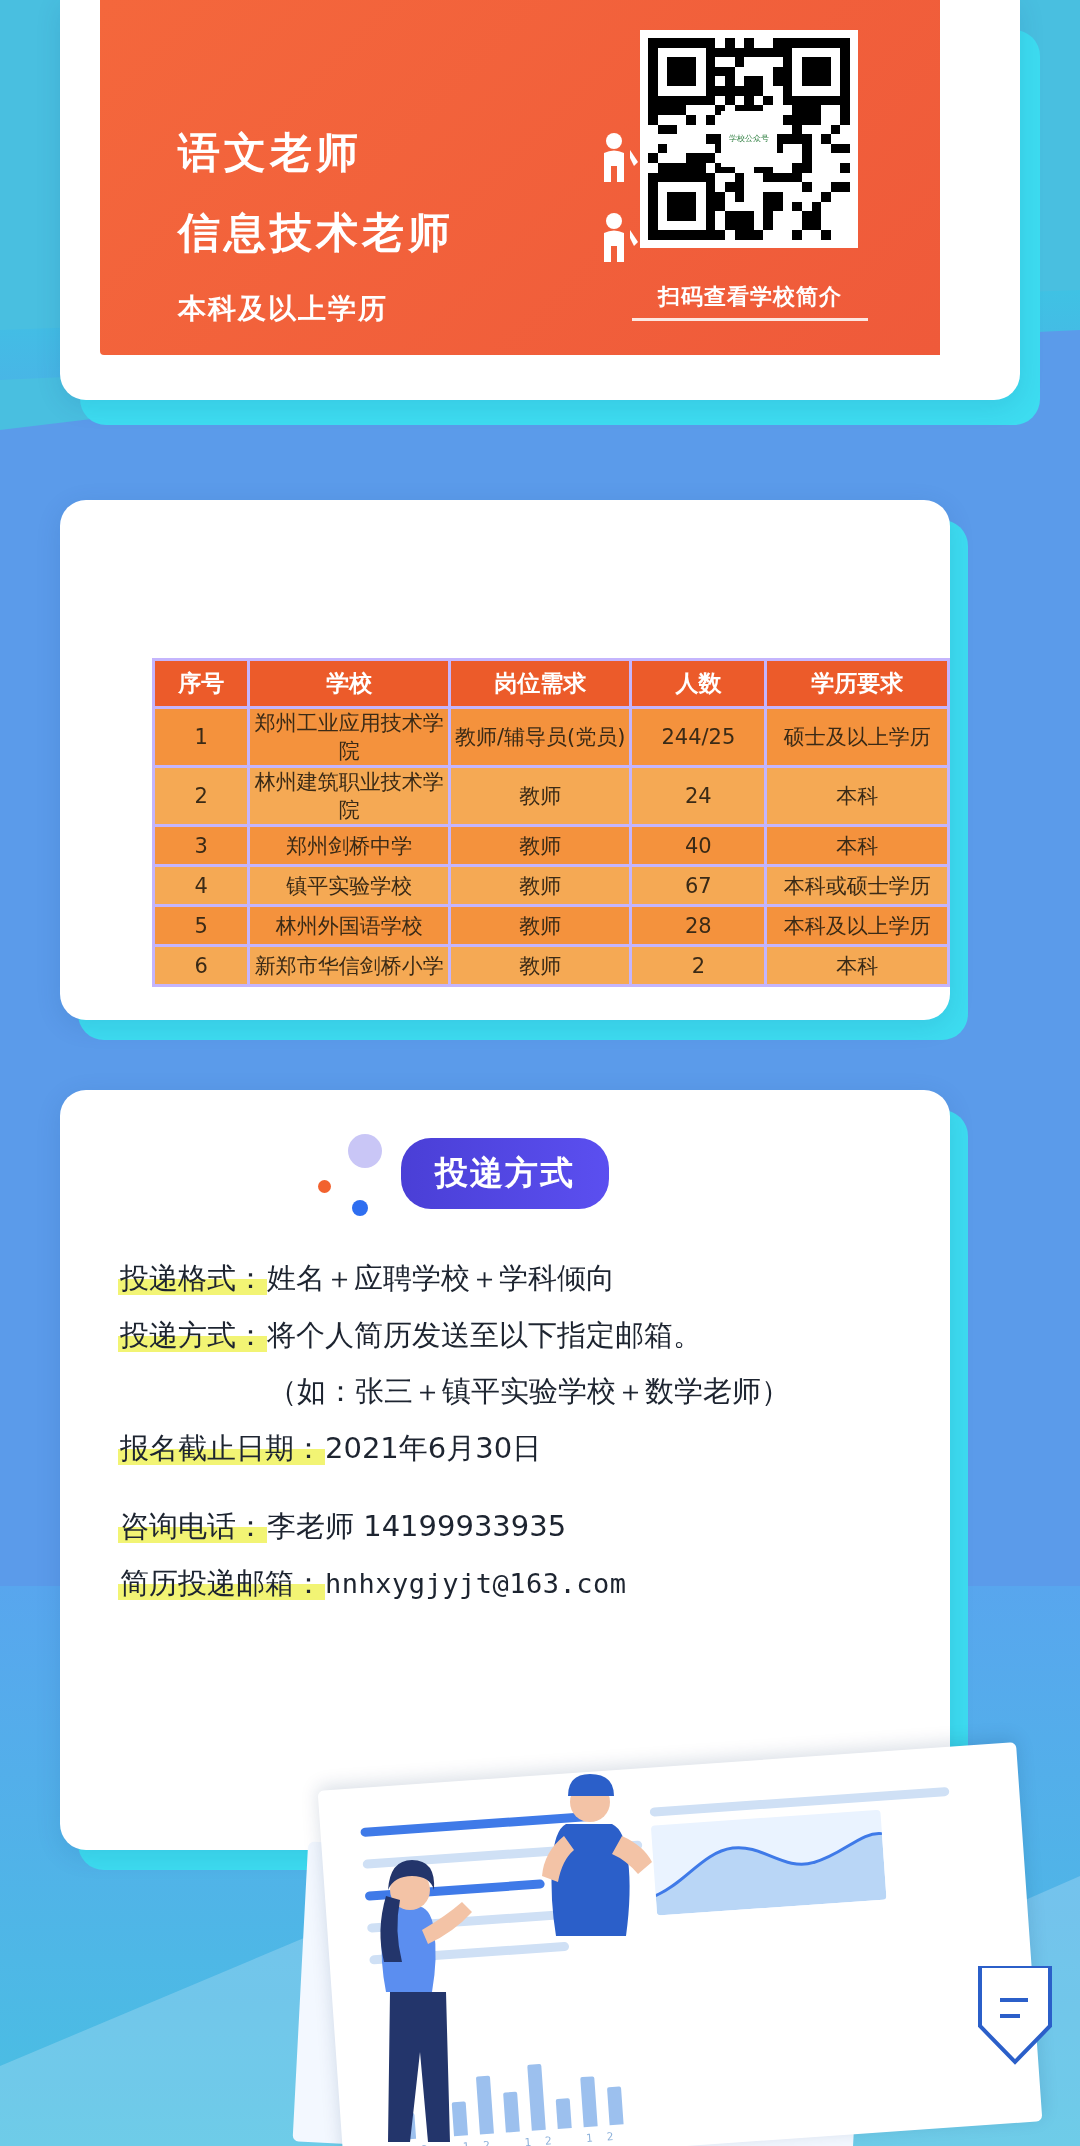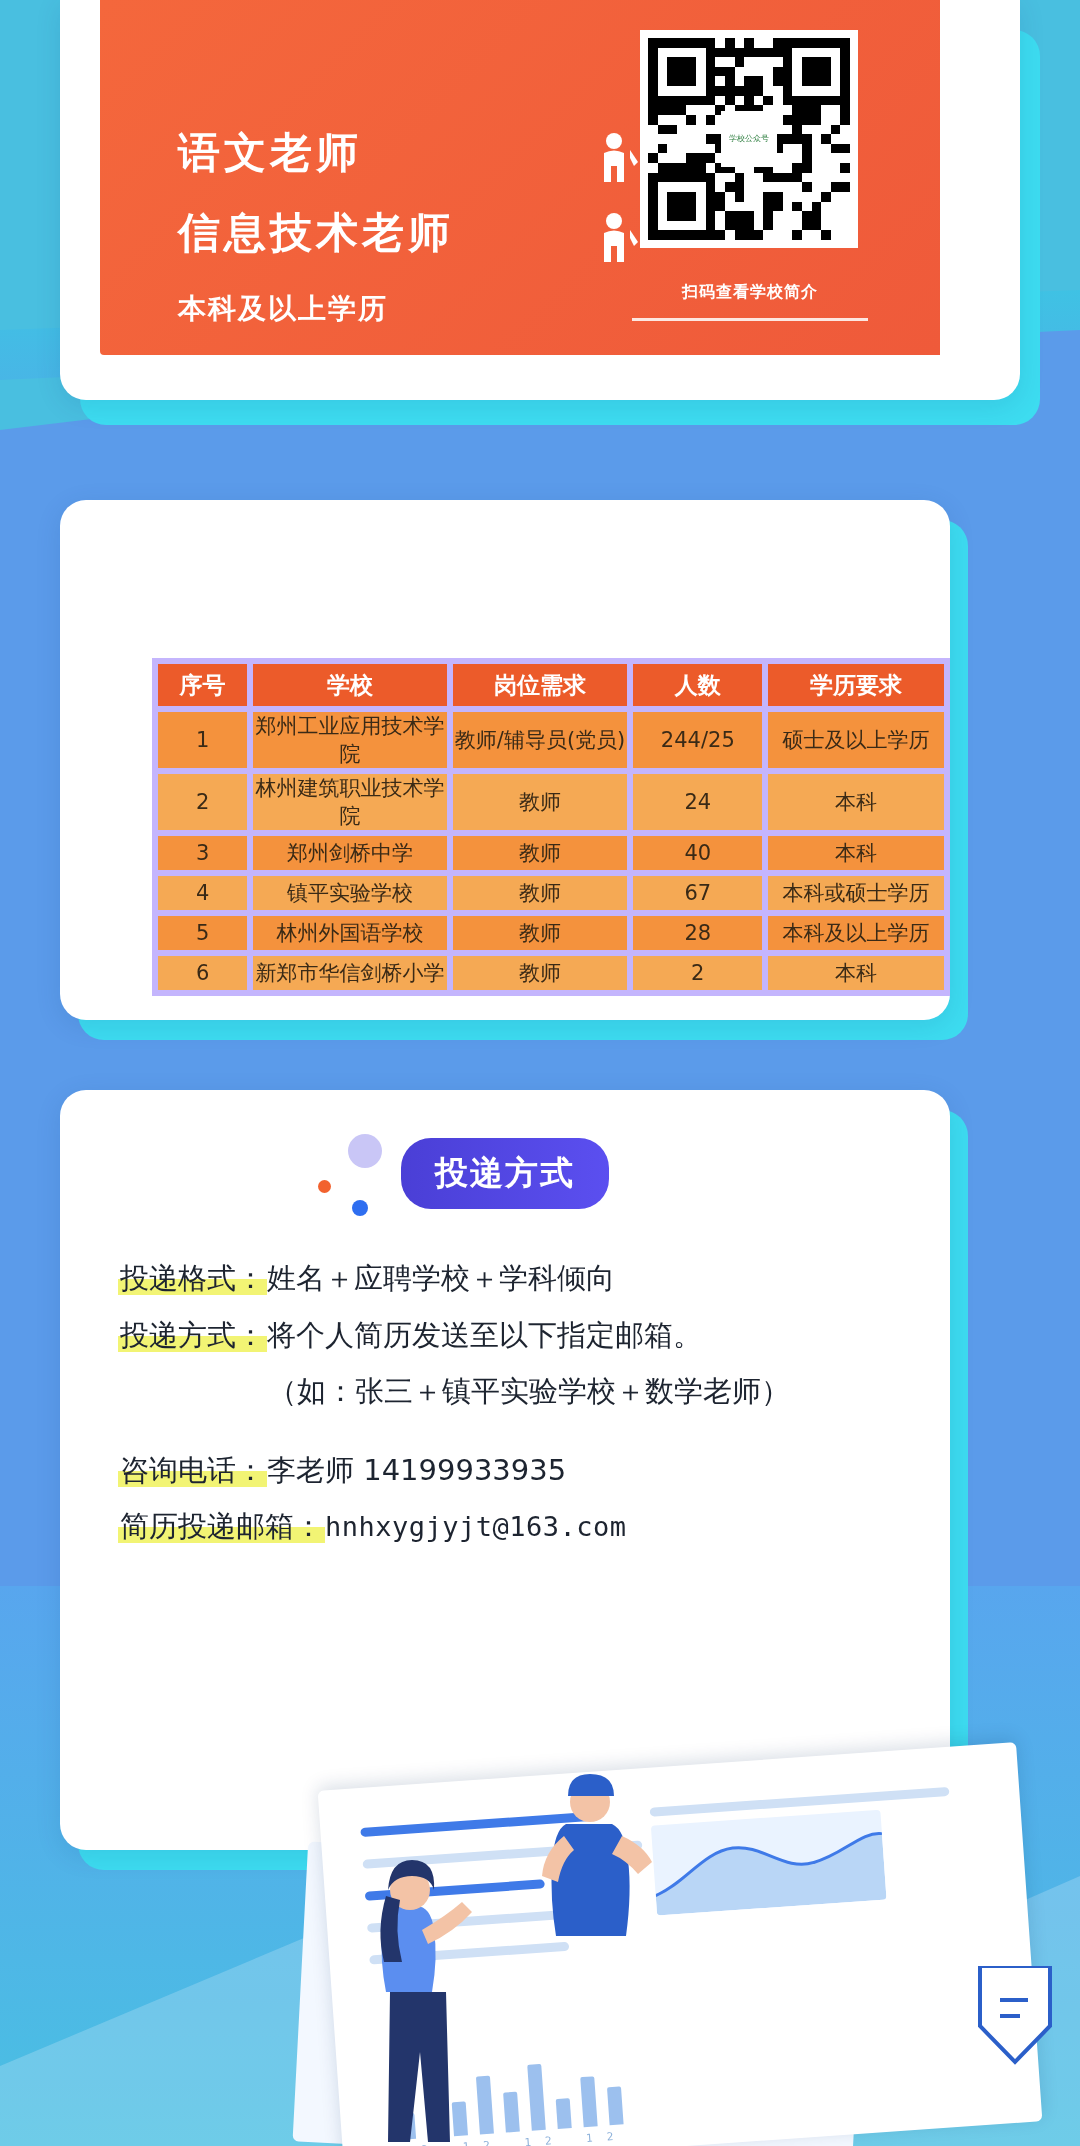--- a/index.html
+++ b/index.html
@@ -136,21 +136,21 @@
     display: flex; align-items: center; justify-content: center;
     font-size: 8px; color: #2c7d3e; text-align: center; line-height: 1.1;
   }
   .qr-caption {
     position: absolute;
     left: 530px; top: 282px;
     width: 240px;
     text-align: center;
     font-family: "DejaVu Sans", sans-serif;
     font-weight: bold;
-    font-size: 16px;
+    font-size: 22px;
     color: #ffffff;
     letter-spacing: 1px;
   }
   .qr-caption-rule {
     position: absolute;
     left: 532px; top: 318px;
     width: 236px; height: 3px;
     background: rgba(255,255,255,.85);
   }
 
@@ -173,21 +173,21 @@
   .dot { position: absolute; border-radius: 50%; }
   .dot-big { width: 34px; height: 34px; background: #c9c6f6; }
   .dot-sm  { width: 16px; height: 16px; background: #2e6ef0; }
   .dot-orange { width: 13px; height: 13px; background: #f2622e; }
 
   
   #card2 { left: 60px; top: 500px; width: 890px; height: 520px; }
   #card2-cyan { left: 78px; top: 520px; width: 890px; height: 520px; }
   table { border-collapse: collapse; position: absolute; left: 92px; top: 158px; }
   th, td {
-    border: 6px solid #c4b5fd;
+    border: 3px solid #c4b5fd;
     font-family: "DejaVu Sans", sans-serif;
     font-size: 21px;
     text-align: center;
     color: #3a2a16;
     height: 40px;
   }
   thead th {
     background: #ec5b2a;
     color: #ffffff;
     font-weight: bold;
@@ -825,20 +825,23 @@
   <div class="body-lines">
     <div class="row">
       <span class="hl">投递格式：</span><span>姓名＋应聘学校＋学科倾向</span>
     </div>
     <div class="row">
       <span class="hl">投递方式：</span><span>将个人简历发送至以下指定邮箱。</span>
     </div>
     <div class="row indent">
       <span>（如：张三＋镇平实验学校＋数学老师）</span>
     </div>
+    <div class="row">
+      <span class="hl">报名截止日期：</span><span>2021年6月30日</span>
+    </div>
     <div class="row gap-block">
       <span class="hl">咨询电话：</span><span>李老师 14199933935</span>
     </div>
     <div class="row">
       <span class="hl">简历投递邮箱：</span><span class="mono">hnhxygjyjt@163.com</span>
     </div>
   </div>
 </div>
 
 

